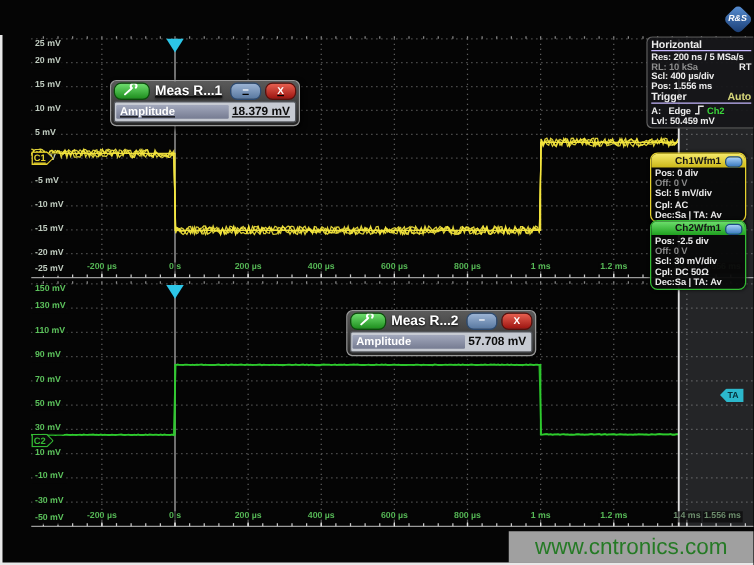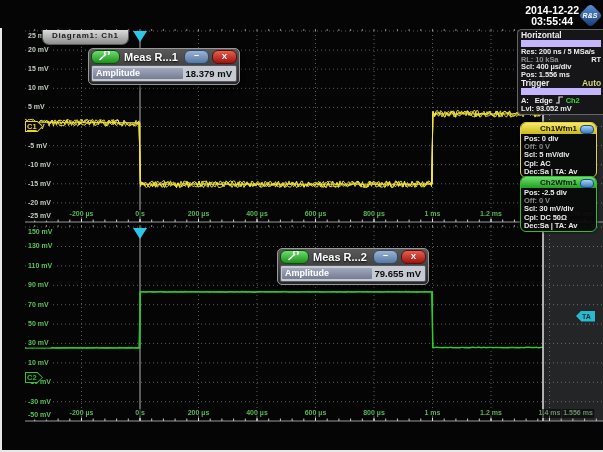--- a/index.html
+++ b/index.html
@@ -16,34 +16,34 @@
   #tab2{left:42px;top:227px;}
   .trig-tri{position:absolute;width:0;height:0;border-left:7px solid transparent;border-right:7px solid transparent;border-top:11px solid #2cc6e8;}
   #tri1{left:133px;top:31px;}
   #tri2{left:133px;top:228px;}
   .chmark{position:absolute;left:25px;width:18px;height:11px;}
   .chmark .outer{position:absolute;left:0;top:0;right:0;bottom:0;clip-path:polygon(0 0,70% 0,100% 50%,70% 100%,0 100%);}
   .chmark .inner{position:absolute;left:1px;top:1px;right:1px;bottom:1px;clip-path:polygon(0 0,70% 0,100% 50%,70% 100%,0 100%);background:#0a0a0a;}
   .chmark span{position:absolute;left:2px;top:1px;font-size:7.5px;font-weight:bold;line-height:9px;}
   .ta-mark{position:absolute;left:576px;width:17px;height:11px;clip-path:polygon(0 50%,28% 0,100% 0,100% 100%,28% 100%);background:#2cb8cc;color:#06323c;font-size:7px;font-weight:bold;text-align:center;line-height:11px;padding-left:2px;}
   .meas{position:absolute;width:146px;background:linear-gradient(#5a5a5a,#262626);border:1px solid #9a9a9a;border-radius:5px;box-shadow:1px 2px 4px rgba(0,0,0,.8);padding:1px 2px 2px;}
-  #meas1{left:88px;top:48px;}
+  #meas1{left:88px;top:64px;text-decoration:underline;}
   #meas2{left:277px;top:248px;}
   .mtitle{display:flex;align-items:center;height:14px;gap:3px;}
   .wrench{width:27px;height:12px;border-radius:6px;background:linear-gradient(#6ede6e,#1e8e1e);border:1px solid #0b4d0b;position:relative;flex:none;}
   .mname{flex:1;color:#fff;font-weight:bold;font-size:11px;line-height:13px;text-shadow:0 1px 2px #000;white-space:nowrap;padding-left:1px;}
   .mbtn{width:23px;height:12px;border-radius:6px;flex:none;color:#fff;font-size:9px;font-weight:bold;text-align:center;line-height:9px;}
   .minb{background:linear-gradient(#9cb4d4,#5878a0);border:1px solid #2c4a70;}
   .closeb{background:linear-gradient(#e86050,#9c1410);border:1px solid #58100c;font-size:8px;line-height:11px;}
   .mbody{margin-top:1px;height:15px;background:#c6cad2;border:1px solid #55585e;border-radius:2px;display:flex;align-items:center;}
   .mlab{width:84px;margin:1px;background:linear-gradient(#a2a8bc,#767c92);color:#fff;font-size:9px;font-weight:bold;padding:0 3px;line-height:11px;height:11px;border-radius:1px;flex:none;}
   .mval{flex:1;text-align:right;color:#0c0c0c;font-weight:bold;font-size:9.5px;padding-right:4px;white-space:nowrap;}
   .info{position:absolute;left:517px;top:29px;width:86px;background:rgba(22,22,25,.93);border:1px solid #666;border-right:none;border-radius:5px 0 0 5px;padding:1px 2px 2px 3px;color:#ececec;box-sizing:border-box;}
   .irow{display:flex;justify-content:space-between;font-size:7.5px;font-weight:bold;line-height:7.7px;white-space:nowrap;letter-spacing:-0.1px;}
-  .ihead{font-size:8.5px;line-height:9px;border-bottom:7px solid #c4b5fd;margin-bottom:1px;}
+  .ihead{font-size:8.5px;line-height:9px;border-bottom:1px solid #c4b5fd;margin-bottom:1px;}
   .dimtx{color:#8e8e8e;}
   .autotx{color:#d6d67a;}
   .ch2tx{color:#3ad43a;}
   .wfm{position:absolute;left:520px;width:77px;border:1.5px solid;border-radius:6px;background:rgba(8,8,8,.95);overflow:hidden;box-shadow:0 0 3px rgba(0,0,0,.8);box-sizing:border-box;}
   #wfm1{top:122px;border-color:#e6d22e;}
   #wfm2{top:176px;border-color:#34bc34;}
   .whead{height:11px;position:relative;text-align:center;font-size:8px;font-weight:bold;color:#141414;line-height:11px;}
   #wfm1 .whead{background:linear-gradient(#f6ea6a,#cbb718);}
   #wfm2 .whead{background:linear-gradient(#6ee06e,#1fa01f);}
   .wmin{position:absolute;right:2px;top:2px;width:12px;height:7px;border-radius:4px;background:linear-gradient(#a8d0f8,#3c7cc0);border:1px solid #1c4c84;}
@@ -361,40 +361,35 @@
       <span class="xlab" style="left: 198.5px; top: 409px;">200 µs</span>
       <span class="xlab" style="left: 257px; top: 409px;">400 µs</span>
       <span class="xlab" style="left: 315.5px; top: 409px;">600 µs</span>
       <span class="xlab" style="left: 374px; top: 409px;">800 µs</span>
       <span class="xlab" style="left: 432.5px; top: 409px;">1 ms</span>
       <span class="xlab" style="left: 491px; top: 409px;">1.2 ms</span>
       <span class="xlab" style="left: 549.5px; top: 409px; color: rgb(109, 141, 109);">1.4 ms</span>
       <span class="xlab" style="left: 578px; top: 409px; color: rgb(109, 141, 109);">1.556 ms</span>
     </div>
 
-  <div class="datetime">
-    <div>2014-12-22</div>
-    <div>03:55:44</div>
-  </div>
   <div class="logo">
     <div class="diamond"></div>
     <div class="txt">R&amp;S</div>
   </div>
 
-  <div class="diag-tab" id="tab1">Diagram1: Ch1</div>
 
   <div class="trig-tri" id="tri1"></div>
   <div class="trig-tri" id="tri2"></div>
 
   <div class="chmark" id="cm1" style="top: 121px;">
     <div class="outer" style="background:#e6d22e;"></div>
     <div class="inner"></div>
     <span style="color:#e6d22e;text-decoration:underline;">C1</span>
   </div>
-  <div class="chmark" id="cm2" style="top: 372px;">
+  <div class="chmark" id="cm2" style="top: 347px;">
     <div class="outer" style="background:#34bc34;"></div>
     <div class="inner"></div>
     <span style="color:#34bc34;">C2</span>
   </div>
   <div class="ta-mark" id="tam" style="top: 310.54px;">TA</div>
 
   <div class="meas" id="meas1">
     <div class="mtitle">
       <div class="wrench">
         <svg width="25" height="10" viewBox="0 0 25 10" style="position:absolute;left:0;top:0;">
@@ -417,21 +412,21 @@
         <svg width="25" height="10" viewBox="0 0 25 10" style="position:absolute;left:0;top:0;">
             <path d="M8 8.5 L13 4 M13.5 3.5 a2.2 2.2 0 1 1 3.2 -0.4" stroke="#fff" stroke-width="1.6" fill="none" stroke-linecap="round"></path>
           </svg>
       </div>
       <div class="mname">Meas R...2</div>
       <div class="mbtn minb">–</div>
       <div class="mbtn closeb">X</div>
     </div>
     <div class="mbody">
       <div class="mlab">Amplitude</div>
-      <div class="mval">79.655 mV</div>
+      <div class="mval">57.708 mV</div>
     </div>
   </div>
 
   <div class="info">
     <div class="irow ihead">
         <span>Horizontal</span>
       </div>
     <div class="irow">
         <span>Res: 200 ns / 5 MSa/s</span>
       </div>
@@ -448,21 +443,21 @@
     <div class="irow ihead">
         <span>Trigger</span>
         <span class="autotx">Auto</span>
       </div>
     <div class="irow">
         <span><span style="margin-right:6px;">A:</span><span>Edge</span> <svg width="9" height="8" viewBox="0 0 9 8" style="vertical-align:-1px;">
             <path d="M1 7 H4 V1 H8" stroke="#e0e0e0" stroke-width="1.2" fill="none"></path>
           </svg> <span class="ch2tx">Ch2</span></span>
       </div>
     <div class="irow">
-        <span>Lvl: 93.052 mV</span>
+        <span>Lvl: 50.459 mV</span>
       </div>
   </div>
 
   <div class="wfm" id="wfm1">
     <div class="whead"><span>Ch1Wfm1</span><div class="wmin"></div></div>
     <div class="wbody">
         <div class="wline">Pos: 0 div</div>
         <div class="wline dim">Off: 0 V</div>
         <div class="wline">Scl: 5 mV/div</div>
         <div class="wline">Cpl: AC</div>
@@ -473,16 +468,19 @@
     <div class="whead"><span>Ch2Wfm1</span><div class="wmin"></div></div>
     <div class="wbody">
         <div class="wline">Pos: -2.5 div</div>
         <div class="wline dim">Off: 0 V</div>
         <div class="wline">Scl: 30 mV/div</div>
         <div class="wline">Cpl: DC 50Ω</div>
         <div class="wline">Dec:Sa | TA: Av</div>
       </div>
   </div>
 
+  <div class="watermark">
+    <span>www.cntronics.com</span>
+  </div>
 
   <div class="edgeL"></div>
   <div class="edgeB"></div>
 </div>
 
 </body></html>

